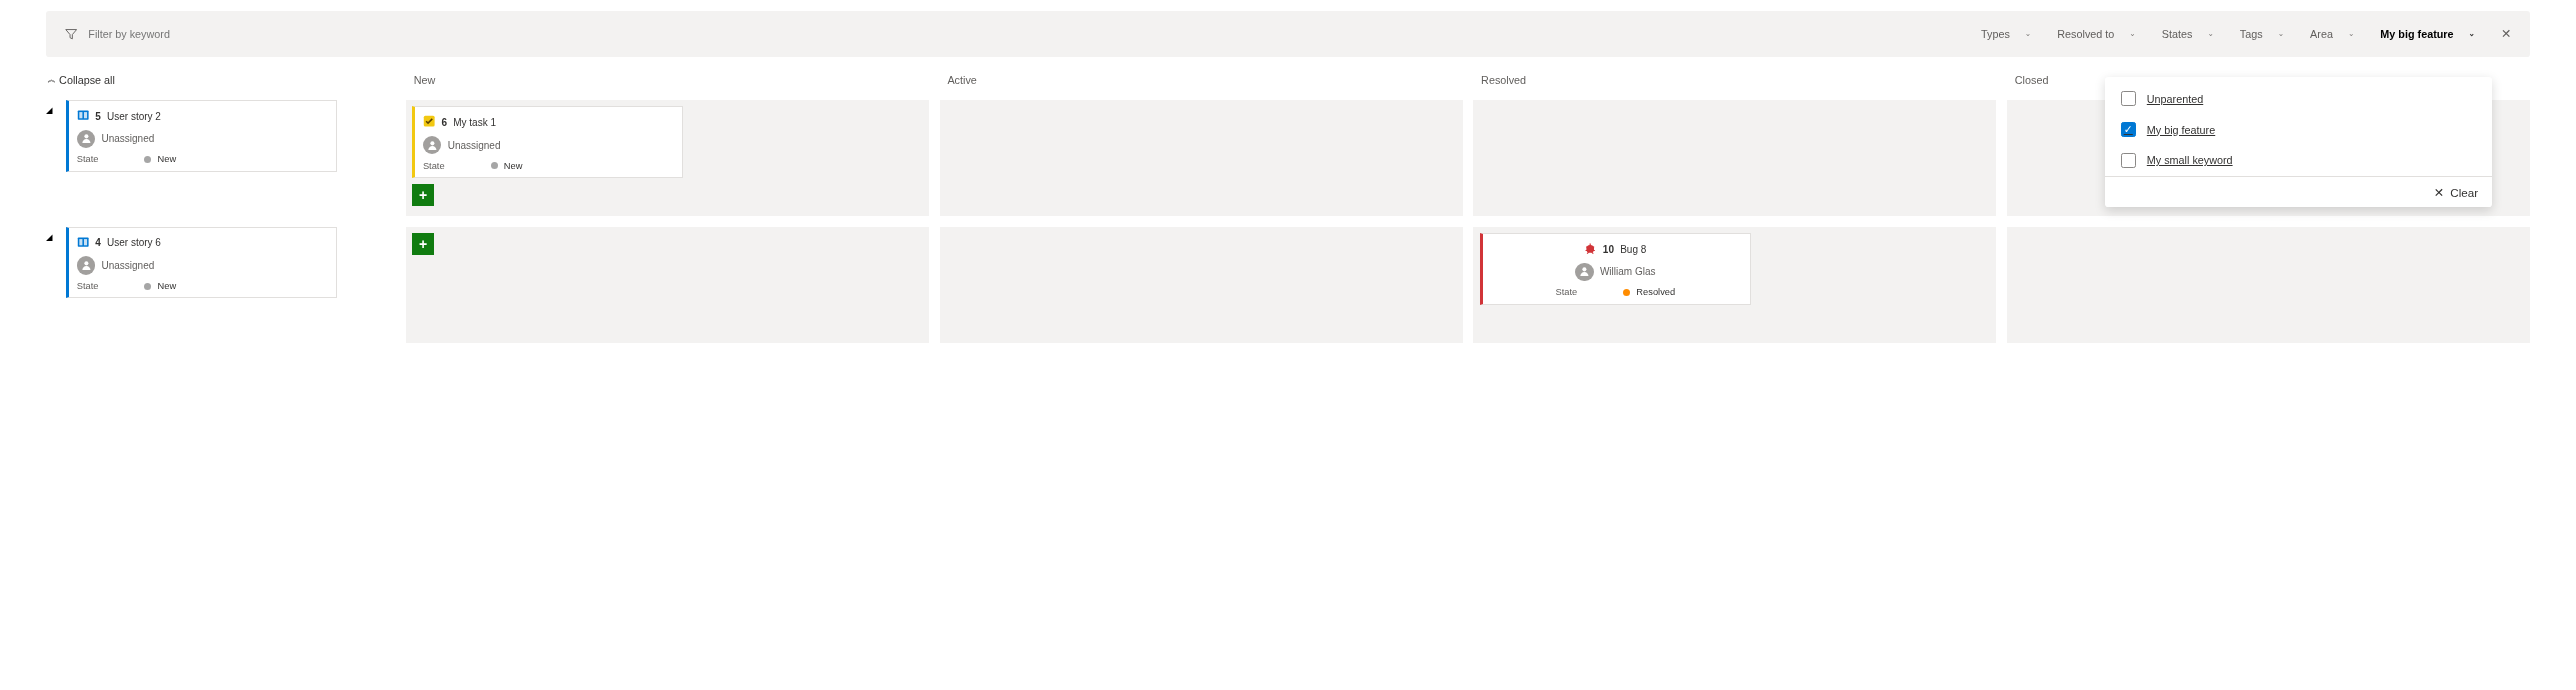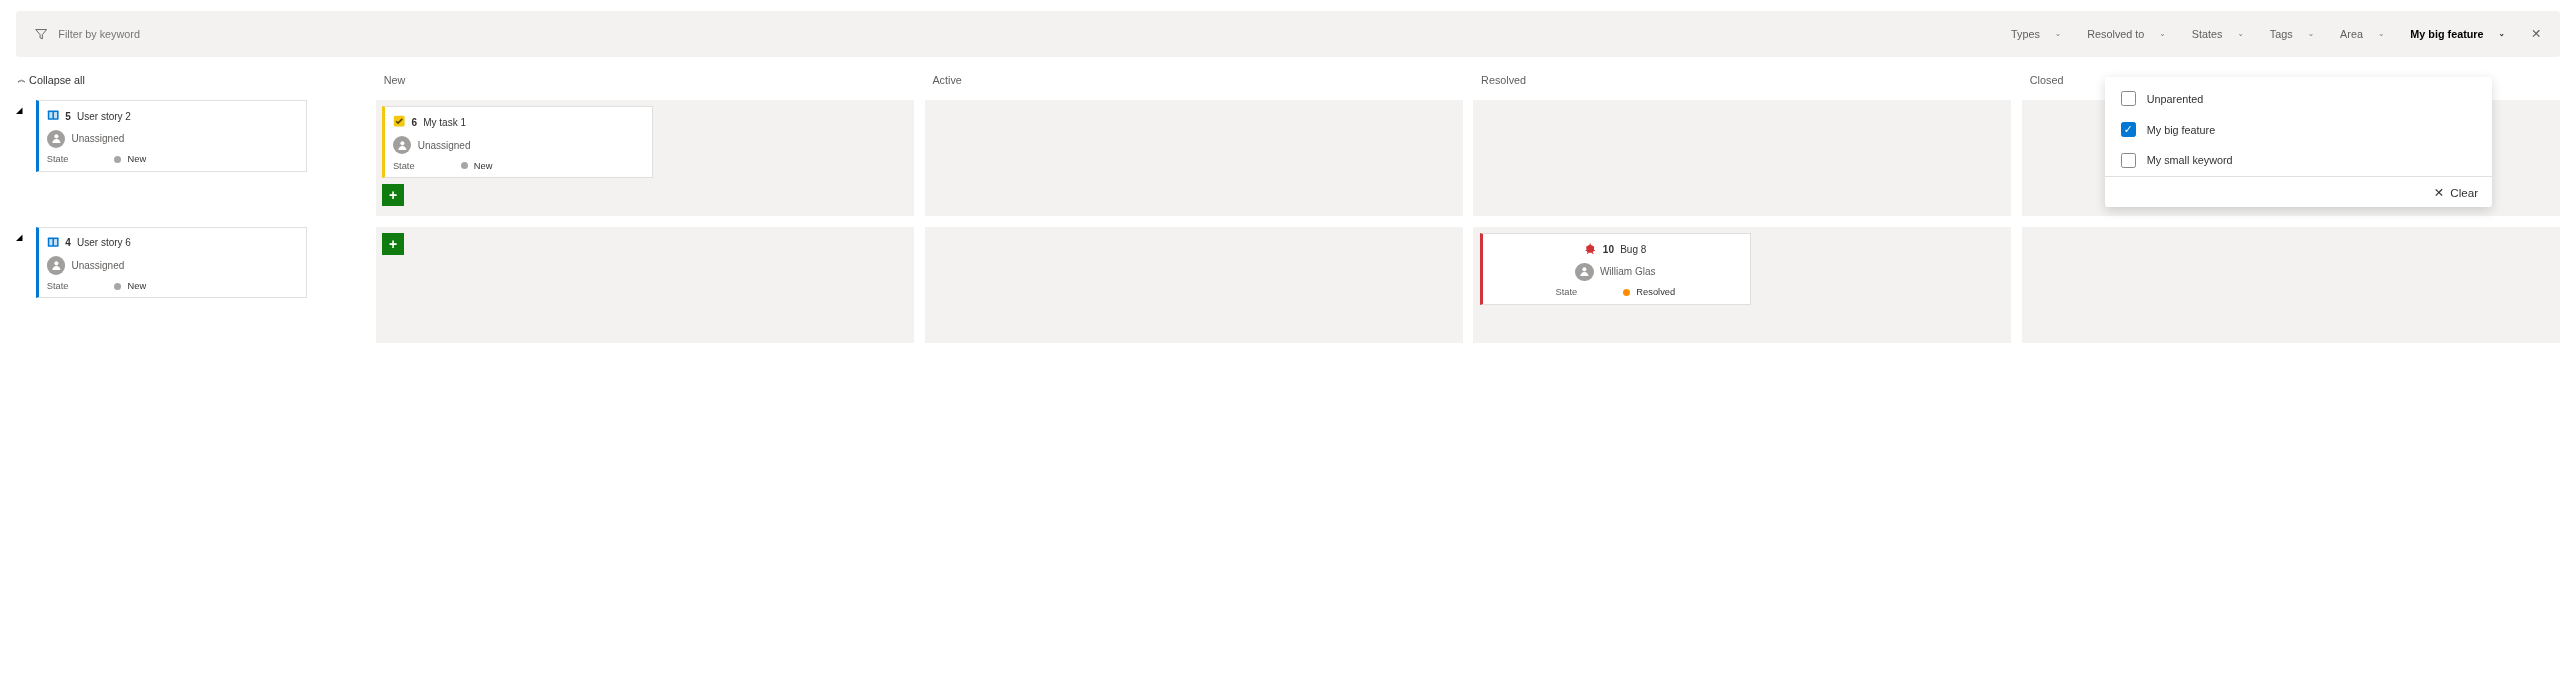--- a/index.html
+++ b/index.html
@@ -4,21 +4,21 @@
 <style>
   * { box-sizing: border-box; }
   body {
     margin: 0;
     font-family: "Segoe UI", -apple-system, sans-serif;
     font-size: 10px;
     color: #323130;
     background: #fff;
     width: 2576px;
   }
-  .page { padding: 0 16px; }
+  .page { padding: 0 46px; }
 
   
   .filter-bar {
     height: 46px;
     background: #f3f2f1;
     border-radius: 3.1px;
     display: flex;
     align-items: center;
     padding: 0 18.6px;
     margin: 10.8px 0;
@@ -110,21 +110,21 @@
     top: 77px; left: 2105px;
     width: 387px;
     background: #fff;
     border-radius: 3.1px;
     box-shadow: 0 3.1px 10.8px rgba(0,0,0,.15);
     padding: 6.2px 0 0 0;
     font-size: 10.8px;
   }
   .popup-item {
     display: flex; align-items: center; gap: 10.8px;
-    padding: 7.7px 15.5px; cursor: pointer;
+    padding: 7.7px 15.5px; cursor: pointer; text-decoration: underline;
   }
   .cb {
     width: 15.5px; height: 15.5px; border: 0.8px solid #8a8886; border-radius: 2.3px;
     display:inline-flex; align-items:center; justify-content:center;
     flex-shrink: 0;
   }
   .cb.checked { background: #0078d4; border-color: #0078d4; color: #fff; }
   .popup-footer {
     border-top: 0.8px solid #e1dfdd;
     display: flex; justify-content: flex-end;

